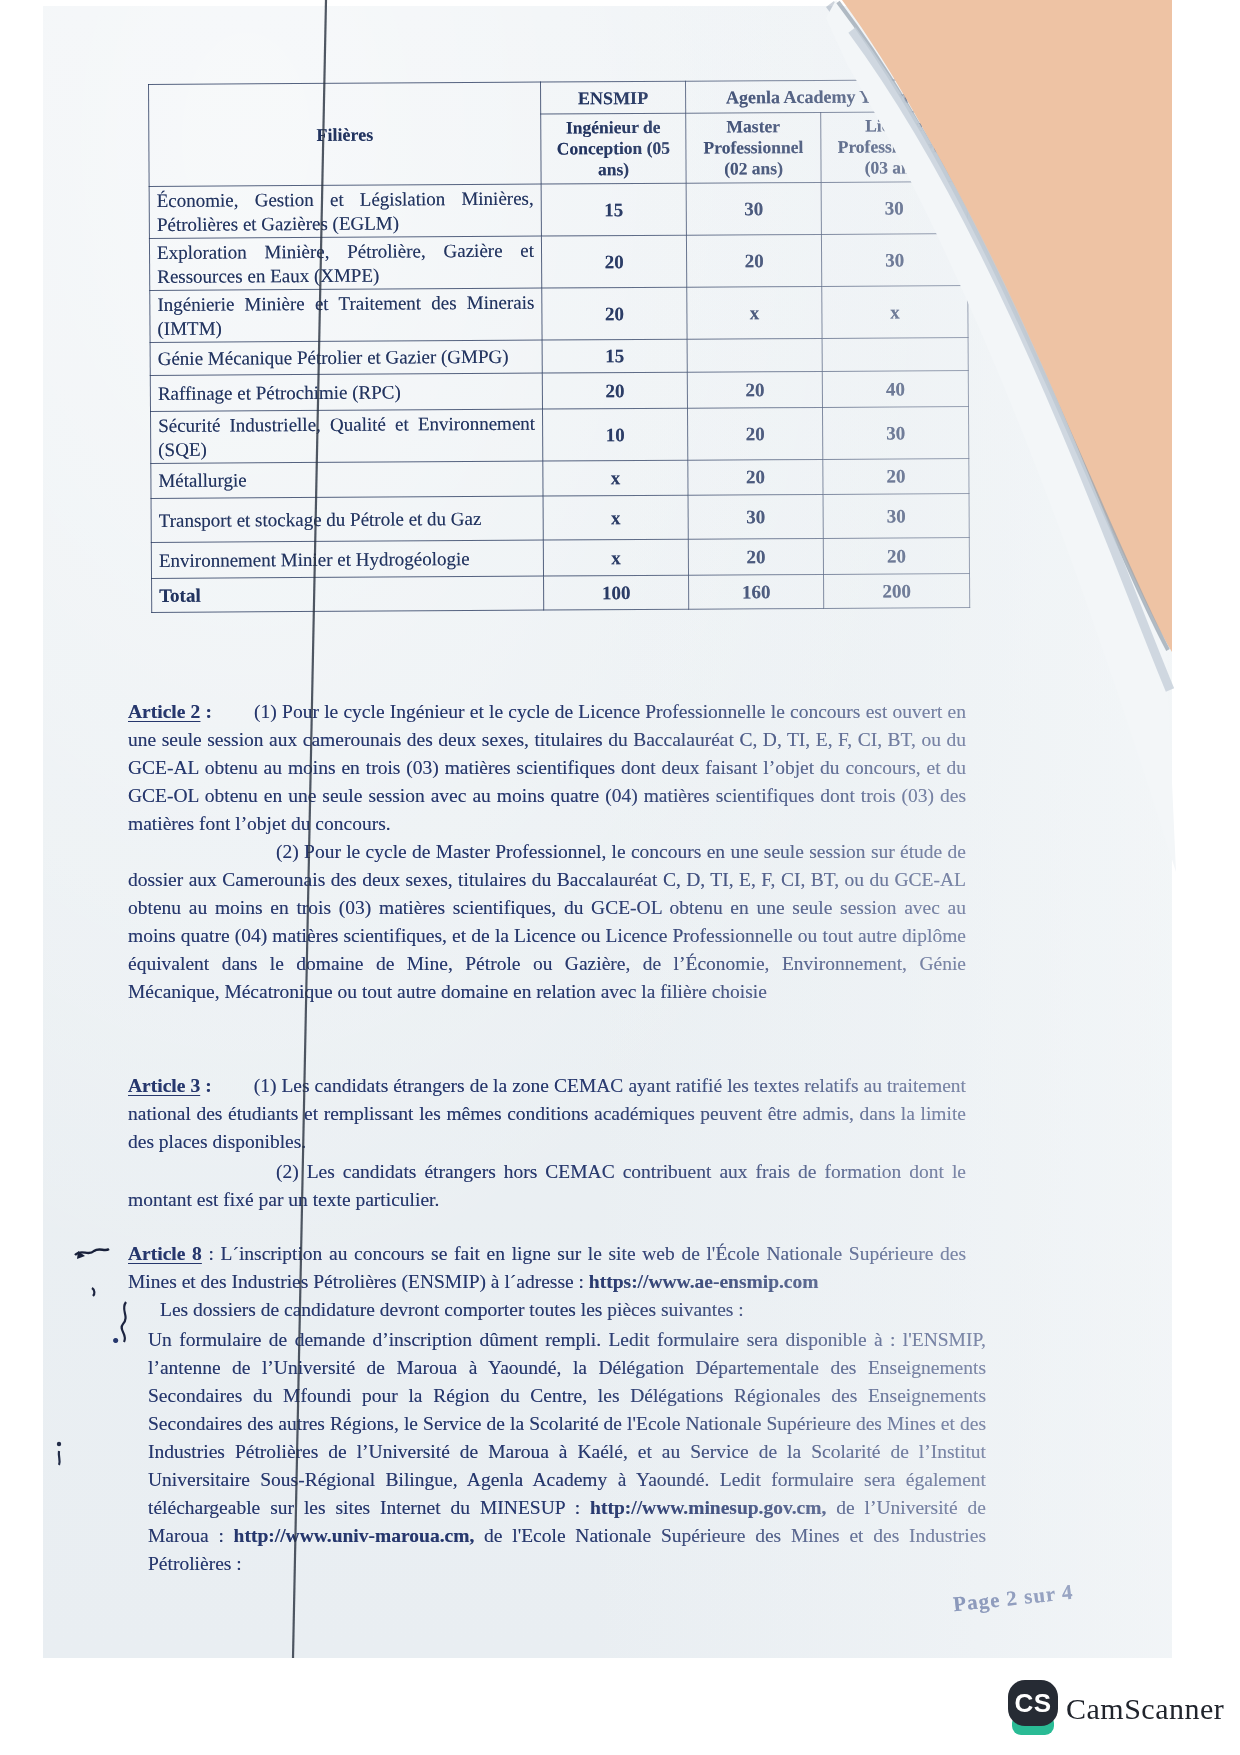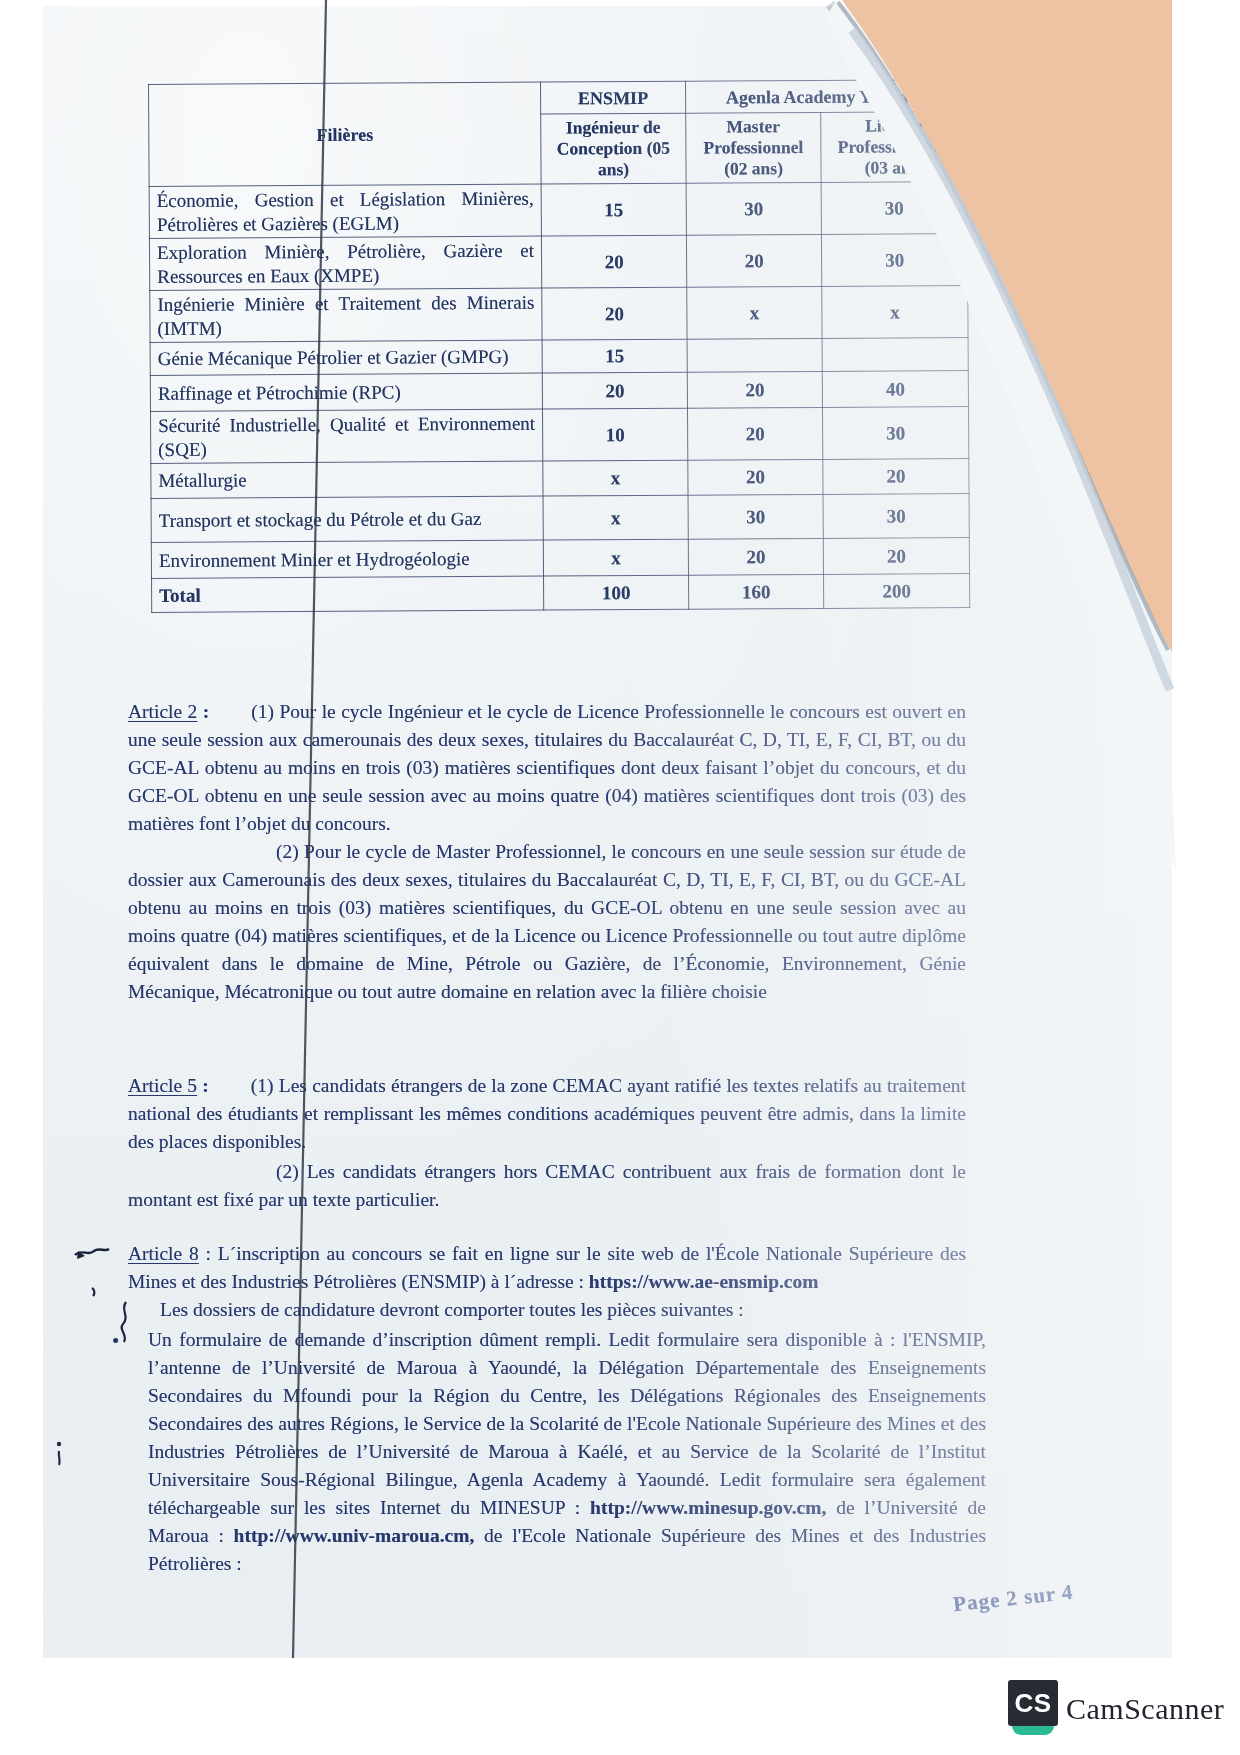--- a/index.html
+++ b/index.html
@@ -38,38 +38,38 @@
   .doc-table th.sub{font-size:17.5px;line-height:21px;}
   .doc-table td.lbl{font-size:19px;line-height:23.5px;text-align:justify;}
   .doc-table td.val{font-size:19px;font-weight:bold;text-align:center;}
   .doc-table tr.total td.lbl{font-weight:bold;text-align:left;}
   
   .para{
     position:absolute;left:128px;width:838px;z-index:2;
     font-size:19.5px;line-height:28px;text-align:justify;
     color:#26376d;text-shadow:0 0 .5px rgba(38,55,109,.5);
   }
-  .art-head{font-weight:normal;text-decoration:underline;text-underline-offset:3px;}
+  .art-head{font-weight:bold;text-decoration:underline;text-underline-offset:3px;}
   .bold-colon{font-weight:bold;}
   .tab{display:inline-block;width:42px;}
   .indent{text-indent:148px;}
   .link{font-weight:bold;}
   .dossier{padding-left:32px;text-align:left;}
   .bullet-item{padding-left:20px;position:relative;}
   .bullet-dot{position:absolute;left:-16px;top:1px;font-size:21px;}
   
   .page-num{
     position:absolute;left:953px;top:1586px;z-index:4;
     font-size:21px;font-weight:600;letter-spacing:1px;color:#41568f;
     transform:rotate(-6deg);text-shadow:0 0 .6px rgba(62,84,144,.6);
   }
   .cs-badge{position:absolute;left:1008px;top:1680px;width:50px;height:58px;z-index:3;}
   .cs-base{position:absolute;left:4px;top:38px;width:42px;height:17px;background:#2abb95;border-radius:5px 5px 9px 9px;}
   .cs-square{
-    position:absolute;left:0;top:0;width:50px;height:46px;background:#262b34;border-radius:3px;
+    position:absolute;left:0;top:0;width:50px;height:46px;background:#262b34;border-radius:17px;
     display:flex;align-items:center;justify-content:center;
     color:#ffffff;font-family:"Liberation Sans",sans-serif;font-weight:bold;font-size:26px;letter-spacing:.5px;
   }
   .cs-brand{
     position:absolute;left:1066px;top:1692px;z-index:3;
     font-size:30px;color:#20242c;letter-spacing:.5px;text-align:right;
   }
   .scan-fx{position:absolute;left:0;top:0;z-index:6;pointer-events:none;}
   .ink-mark{position:absolute;z-index:4;}
 </style>
@@ -160,21 +160,21 @@
   </table>
 
 <div class="para" style="top:698px">
   <span class="art-head">Article 2</span><span class="bold-colon"> :</span><span class="tab"></span><span>(1) Pour le cycle Ingénieur et le cycle de Licence Professionnelle le concours est ouvert en une seule session aux camerounais des deux sexes, titulaires du Baccalauréat C, D, TI, E, F, CI, BT, ou du GCE-AL obtenu au moins en trois (03) matières scientifiques dont deux faisant l’objet du concours, et du GCE-OL obtenu en une seule session avec au moins quatre (04) matières scientifiques dont trois (03) des matières font l’objet du concours.</span>
 </div>
 <div class="para indent" style="top:838px">
   <span>(2) Pour le cycle de Master Professionnel, le concours en une seule session sur étude de dossier aux Camerounais des deux sexes, titulaires du Baccalauréat C, D, TI, E, F, CI, BT, ou du GCE-AL obtenu au moins en trois (03) matières scientifiques, du GCE-OL obtenu en une seule session avec au moins quatre (04) matières scientifiques, et de la Licence ou Licence Professionnelle ou tout autre diplôme équivalent dans le domaine de Mine, Pétrole ou Gazière, de l’Économie, Environnement, Génie Mécanique, Mécatronique ou tout autre domaine en relation avec la filière choisie</span>
 </div>
 
 <div class="para" style="top:1072px">
-  <span class="art-head">Article 5</span><span class="bold-colon"> :</span><span class="tab"></span><span>(1) Les candidats étrangers de la zone CEMAC ayant ratifié les textes relatifs au traitement national des étudiants et remplissant les mêmes conditions académiques peuvent être admis, dans la limite des places disponibles.</span>
+  <span class="art-head">Article 3</span><span class="bold-colon"> :</span><span class="tab"></span><span>(1) Les candidats étrangers de la zone CEMAC ayant ratifié les textes relatifs au traitement national des étudiants et remplissant les mêmes conditions académiques peuvent être admis, dans la limite des places disponibles.</span>
 </div>
 <div class="para indent" style="top:1158px">
   <span>(2) Les candidats étrangers hors CEMAC contribuent aux frais de formation dont le montant est fixé par un texte particulier.</span>
 </div>
 
 <div class="para" style="top:1240px">
   <span class="art-head">Article 8</span><span> : </span><span>L´inscription au concours se fait en ligne sur le site web de l'École Nationale Supérieure des Mines et des Industries Pétrolières (ENSMIP) à l´adresse : </span><span class="link">https://www.ae-ensmip.com</span>
 </div>
 <div class="para dossier" style="top:1296px">
   <span>Les dossiers de candidature devront comporter toutes les pièces suivantes :</span>

